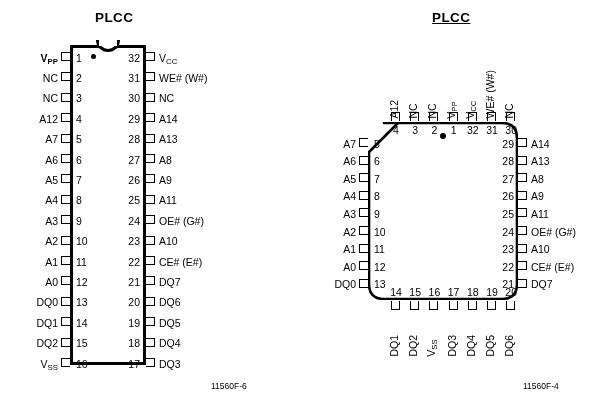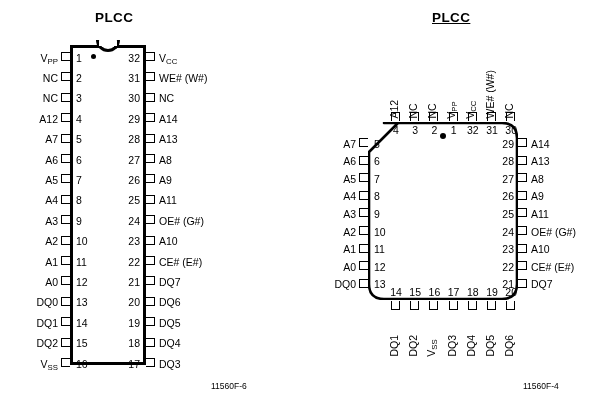--- a/index.html
+++ b/index.html
@@ -164,21 +164,21 @@
   <div class="pkg-title" id="pdip-title">PLCC</div>
 
   <div id="pdip-body"></div>
   <div id="pdip-notch"></div>
   <div id="pdip-notch-mask"></div>
   <div id="pdip-dot"></div>
 
   <div id="pdip-pins">
       <div class="lead-h left" style="top: 52px;"></div>
       <div class="pnum" style="left: 76px; top: 52.5px;">1</div>
-      <div class="sig" style="right: 546px; top: 52.5px; text-align: right; left: auto;">V<sub>PP</sub></div>
+      <div class="sig" style="right: 546px; top: 52.5px; text-align: right; left: auto; font-weight: bold;">V<sub>PP</sub></div>
       <div class="lead-h left" style="top: 72.4px;"></div>
       <div class="pnum" style="left: 76px; top: 72.9px;">2</div>
       <div class="sig" style="right: 546px; top: 72.9px; text-align: right; left: auto;">NC</div>
       <div class="lead-h left" style="top: 92.8px;"></div>
       <div class="pnum" style="left: 76px; top: 93.3px;">3</div>
       <div class="sig" style="right: 546px; top: 93.3px; text-align: right; left: auto;">NC</div>
       <div class="lead-h left" style="top: 113.2px;"></div>
       <div class="pnum" style="left: 76px; top: 113.7px;">4</div>
       <div class="sig" style="right: 546px; top: 113.7px; text-align: right; left: auto;">A12</div>
       <div class="lead-h left" style="top: 133.6px;"></div>

